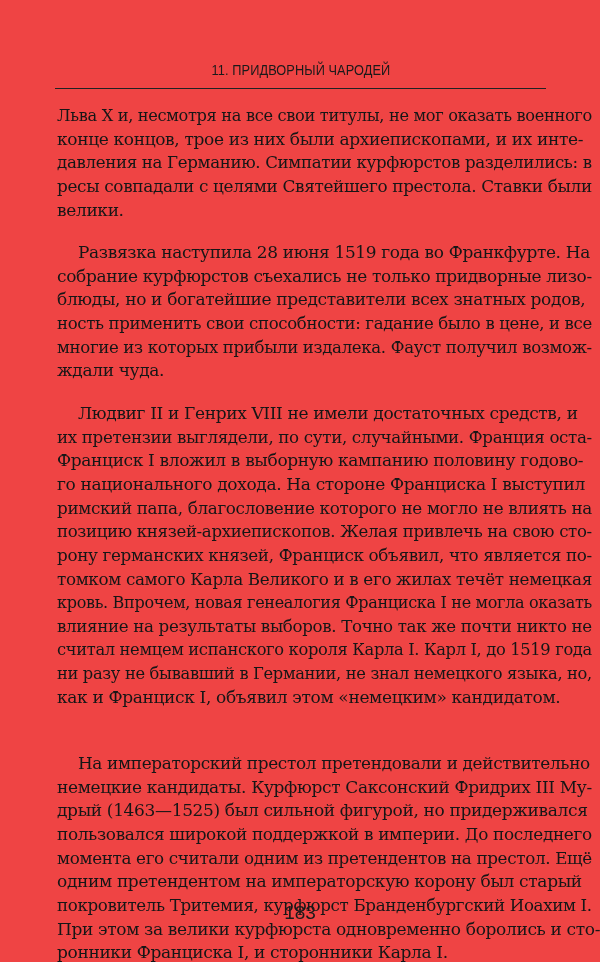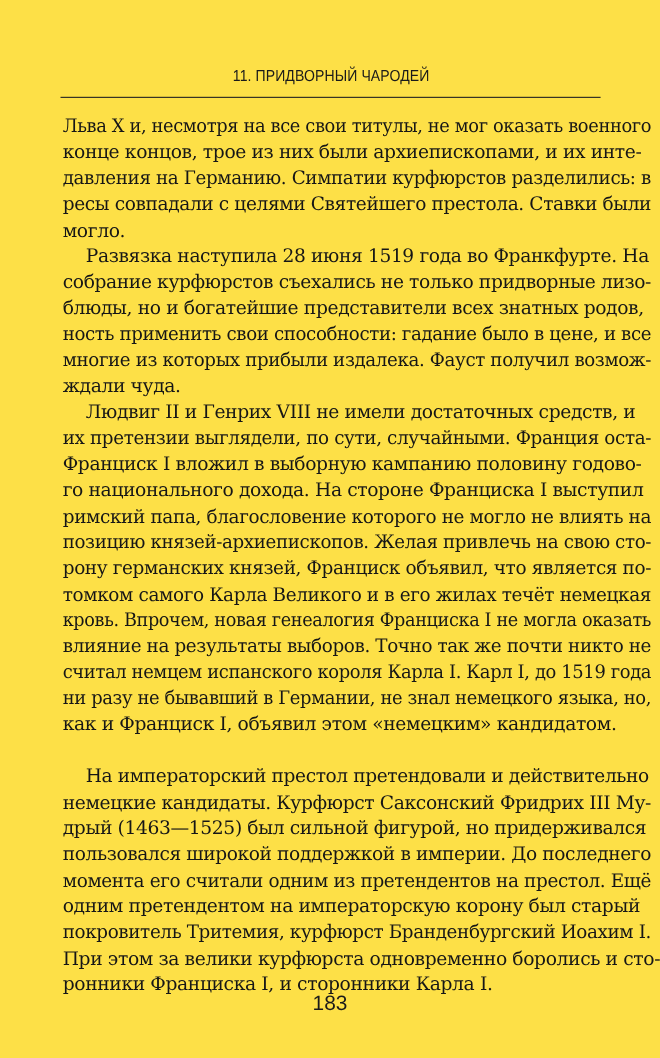--- a/index.html
+++ b/index.html
@@ -1,36 +1,36 @@
 <!DOCTYPE html>
 <html><head>
   <meta charset="utf-8">
   <style>
     html, body { margin: 0; padding: 0; background: #ffffff; }
     body { width: 600px; height: 962px; position: relative; overflow: hidden; }
-    .page { position: absolute; left: 0; top: 0; width: 600px; height: 962px; background: #fde047; }
+    .page { position: absolute; left: 0; top: 0; width: 600px; height: 962px; background: #ef4444; }
     .running-head {
       position: absolute; left: 56px; width: 490px; top: 62px;
       text-align: center;
       font-family: "Liberation Sans", sans-serif;
       font-size: 14.5px; color: #1a1a1a; letter-spacing: 0.1px;
       transform: scaleX(0.88); transform-origin: center;
     }
     .head-rule {
       position: absolute; left: 55px; width: 491px; top: 88px; height: 0;
       border-top: 1.6px solid #222;
     }
     .body-text {
       position: absolute; left: 57px; width: 489px; top: 104px;
       font-family: "DejaVu Serif", serif;
       font-size: 17px; line-height: 23.65px; color: #161616;
     }
     .line { display: block; white-space: nowrap; text-align: justify; text-align-last: justify; height: 23.65px; }
     .line.last { text-align-last: left; }
-    .line.indent { padding-left: 21px; }
+    .line.indent { padding-left: 21px; margin-top: 19px; }
     .gap { display: block; height: 23.65px; }
     .body-text .line span { letter-spacing: -0.35px; }
     .page-number {
       position: absolute; left: 0; width: 600px; top: 902px;
       text-align: center;
       font-family: "Liberation Sans", sans-serif;
       font-size: 19px; color: #1a1a1a;
     }
   </style>
 </head>
@@ -40,21 +40,21 @@
   <div class="running-head">11. ПРИДВОРНЫЙ ЧАРОДЕЙ</div>
   <div class="head-rule"></div>
 
   <div class="body-text">
 
     <div>
       <span class="line"><span style="display: inline-block; transform-origin: left center; transform: scaleX(0.953594);">Льва X и, несмотря на все свои титулы, не мог оказать военного</span></span>
       <span class="line"><span>конце концов, трое из них были архиепископами, и их инте-</span></span>
       <span class="line"><span style="display: inline-block; transform-origin: left center; transform: scaleX(0.978428);">давления на Германию. Симпатии курфюрстов разделились: в</span></span>
       <span class="line"><span style="display: inline-block; transform-origin: left center; transform: scaleX(0.991949);">ресы совпадали с целями Святейшего престола. Ставки были</span></span>
-      <span class="line last"><span>могло.</span></span>
+      <span class="line last"><span>велики.</span></span>
     </div>
 
     <div>
       <span class="line indent"><span style="display: inline-block; transform-origin: left center; transform: scaleX(0.997403);">Развязка наступила 28 июня 1519 года во Франкфурте. На</span></span>
       <span class="line"><span style="display: inline-block; transform-origin: left center; transform: scaleX(0.998309);">собрание курфюрстов съехались не только придворные лизо-</span></span>
       <span class="line"><span>блюды, но и богатейшие представители всех знатных родов,</span></span>
       <span class="line"><span style="display: inline-block; transform-origin: left center; transform: scaleX(0.972923);">ность применить свои способности: гадание было в цене, и все</span></span>
       <span class="line"><span style="display: inline-block; transform-origin: left center; transform: scaleX(0.974984);">многие из которых прибыли издалека. Фауст получил возмож-</span></span>
       <span class="line last"><span>ждали чуда.</span></span>
     </div>

